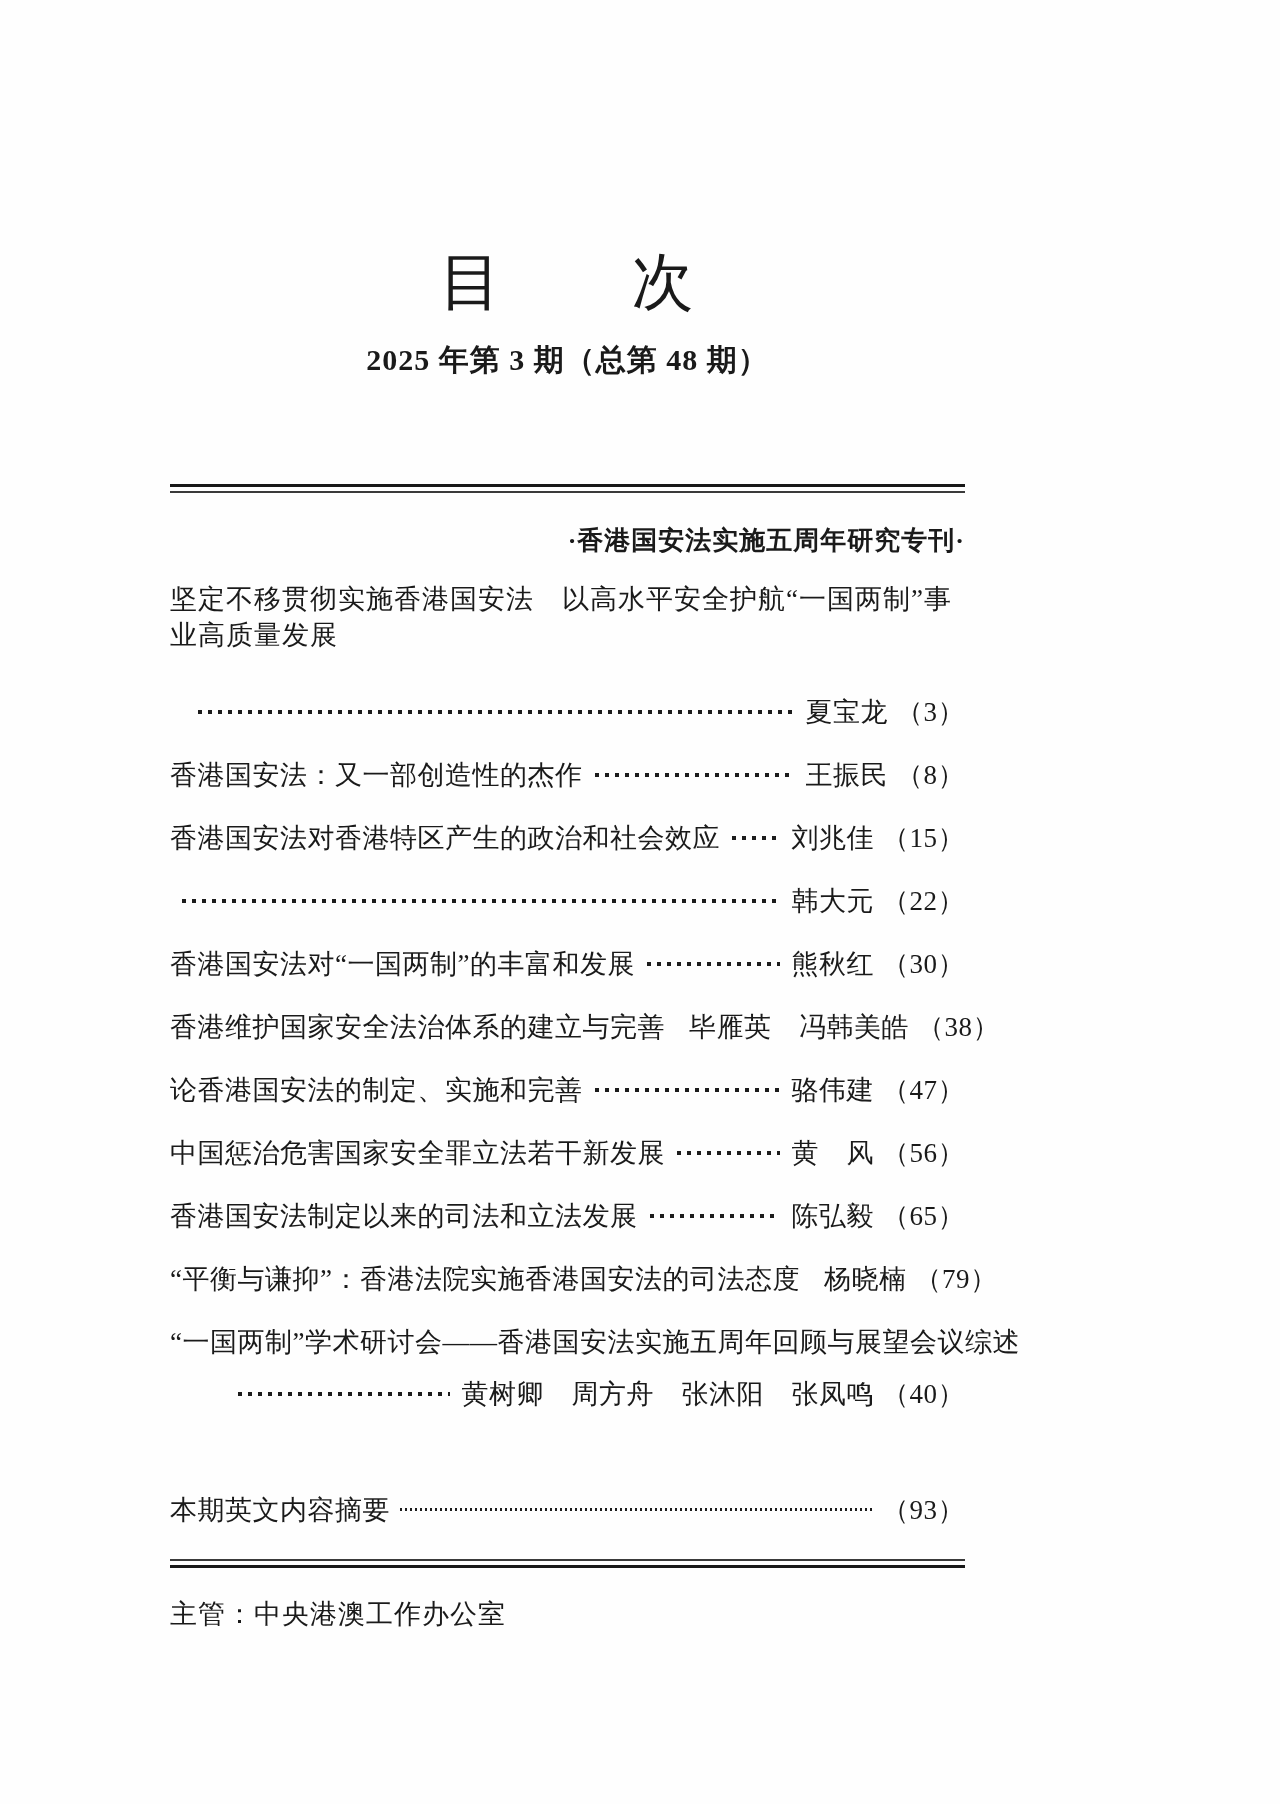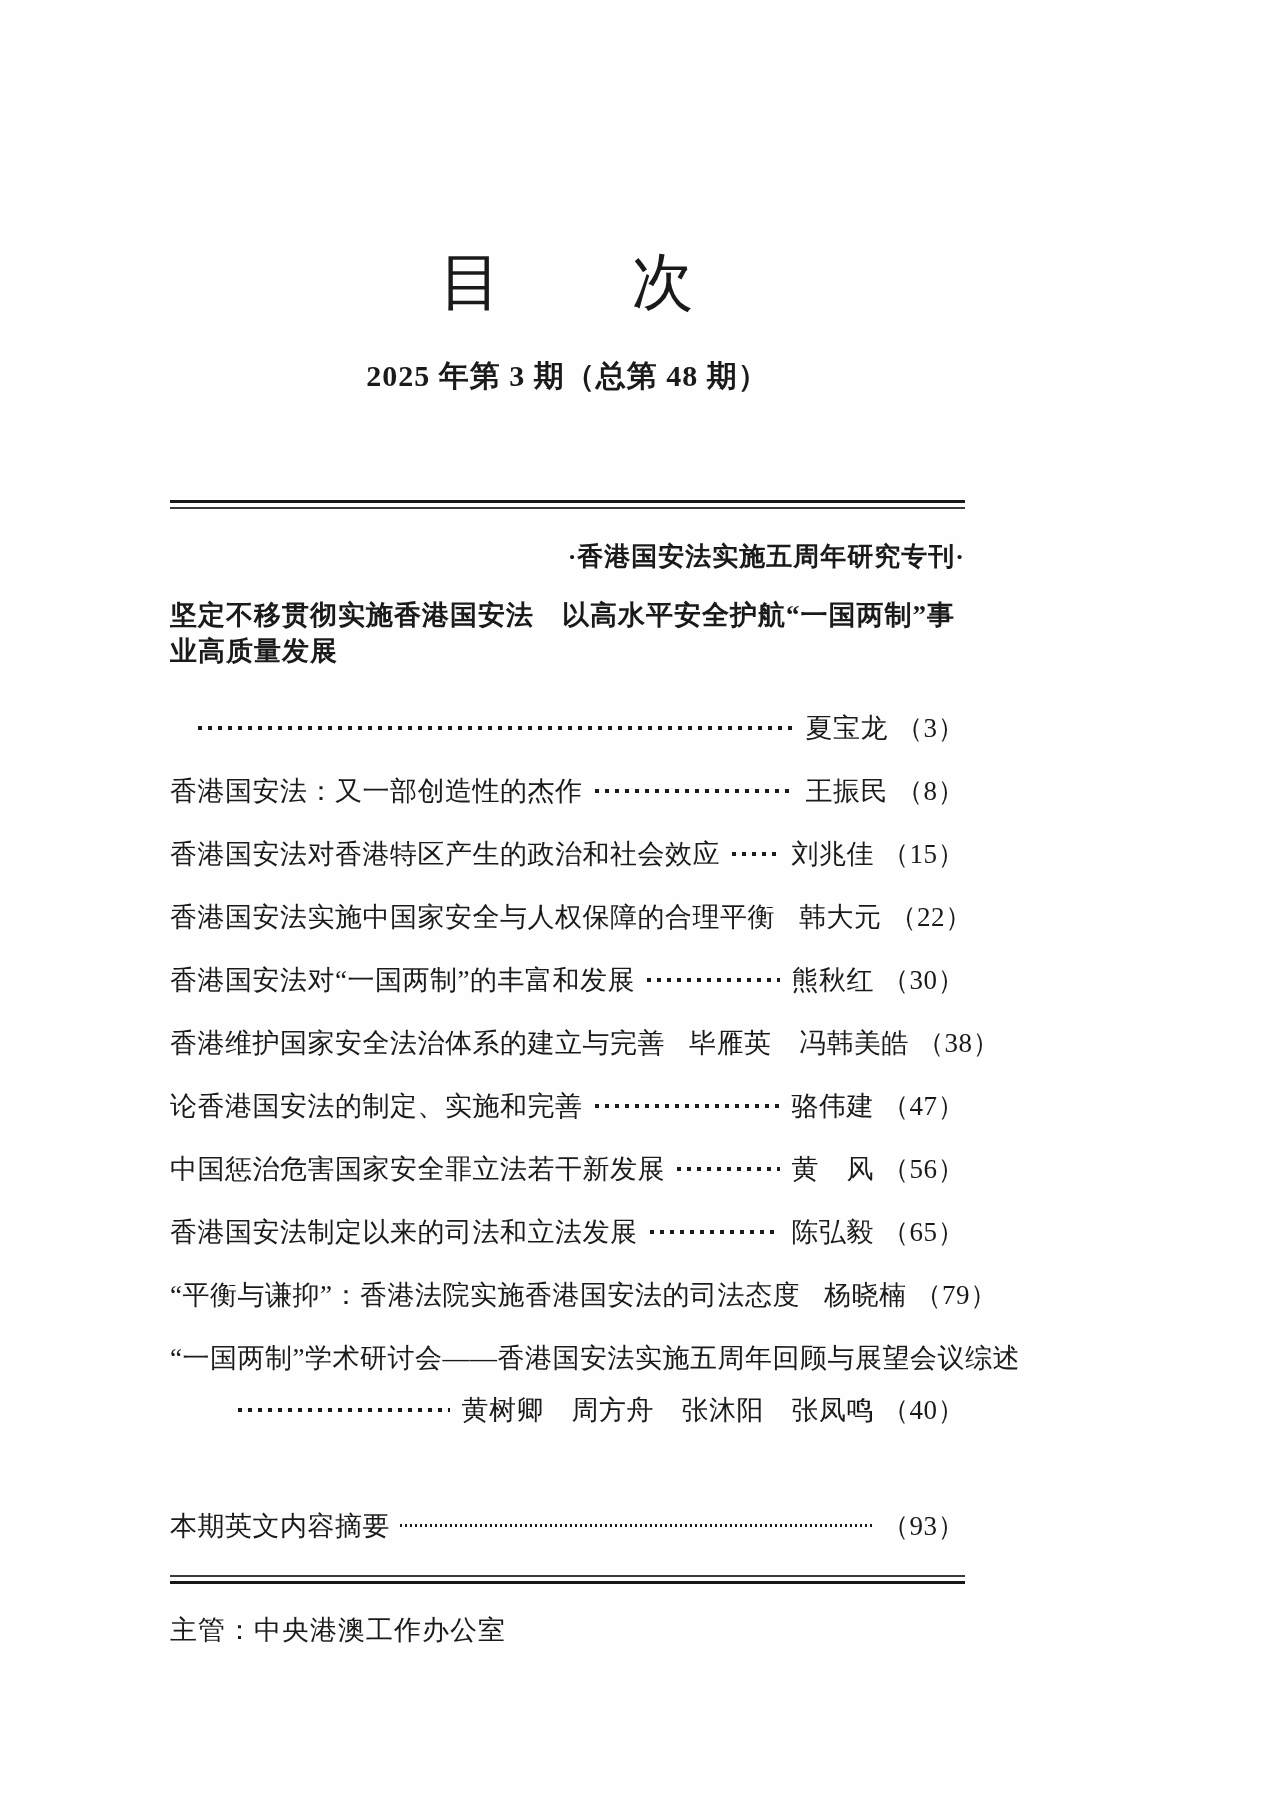--- a/index.html
+++ b/index.html
@@ -17,21 +17,21 @@
     padding-top: 244px;
   }
   .page-title {
     font-size: 62px;
     line-height: 1.25;
     text-align: center;
     font-weight: 400;
     letter-spacing: 2px;
   }
   .issue-line {
-    margin-top: 34px;
+    margin-top: 18px;
     font-size: 30px;
     line-height: 40px;
     text-align: center;
     font-weight: 700;
     letter-spacing: 1px;
   }
   .rule {
     height: 4px;
     border-top: 3px solid #181818;
     border-bottom: 2px solid #3a3a3a;
@@ -47,21 +47,21 @@
     font-size: 26px;
     line-height: 36px;
     font-weight: 700;
     letter-spacing: 1px;
     text-align: right;
   }
   .entry-title-bold {
     margin-top: 22px;
     font-size: 27px;
     line-height: 36px;
-    font-weight: 700;
+    font-weight: 400;
     letter-spacing: 1px;
   }
   .toc-row {
     display: flex;
     align-items: center;
     font-size: 27px;
     line-height: 34px;
     letter-spacing: 0.5px;
     margin-top: 29px;
   }
@@ -118,21 +118,20 @@
   </div>
 
   <div class="toc-row">
     <span class="etitle">香港国安法对香港特区产生的政治和社会效应</span>
     <div class="leader"></div>
     <span class="authors">刘兆佳</span>
     <span class="pagenum">（15）</span>
   </div>
 
   <div class="toc-row">
-    <span class="etitle">香港国安法实施中国家安全与人权保障的合理平衡</span>
     <div class="leader"></div>
     <span class="authors">韩大元</span>
     <span class="pagenum">（22）</span>
   </div>
 
   <div class="toc-row">
     <span class="etitle">香港国安法对“一国两制”的丰富和发展</span>
     <div class="leader"></div>
     <span class="authors">熊秋红</span>
     <span class="pagenum">（30）</span>

